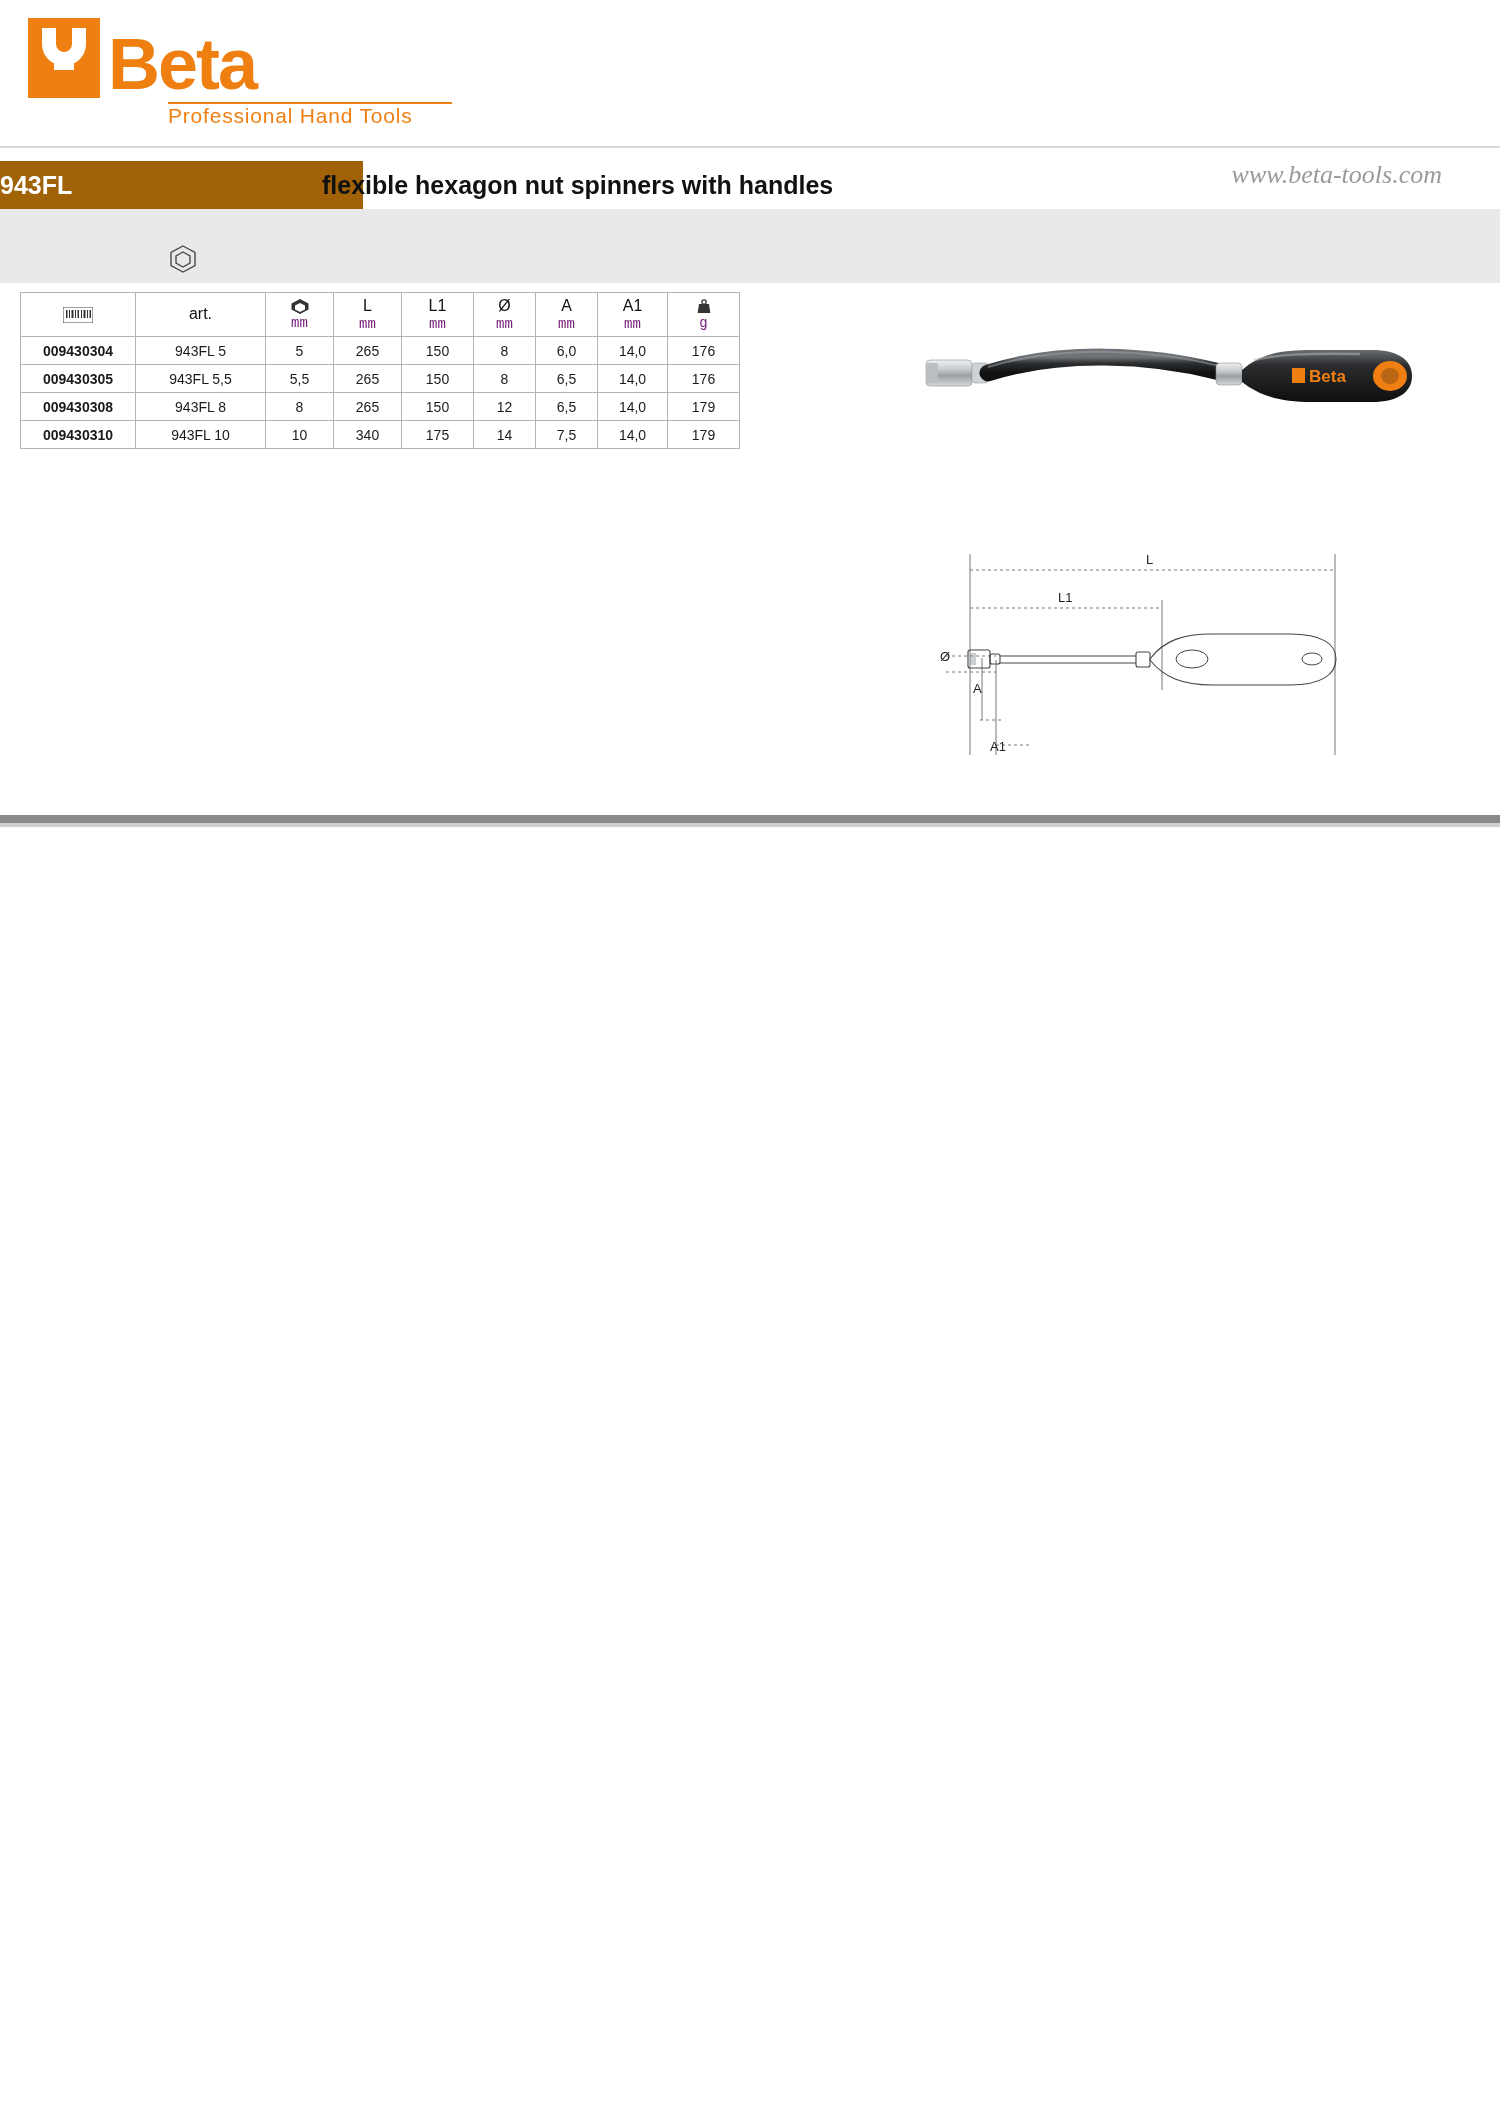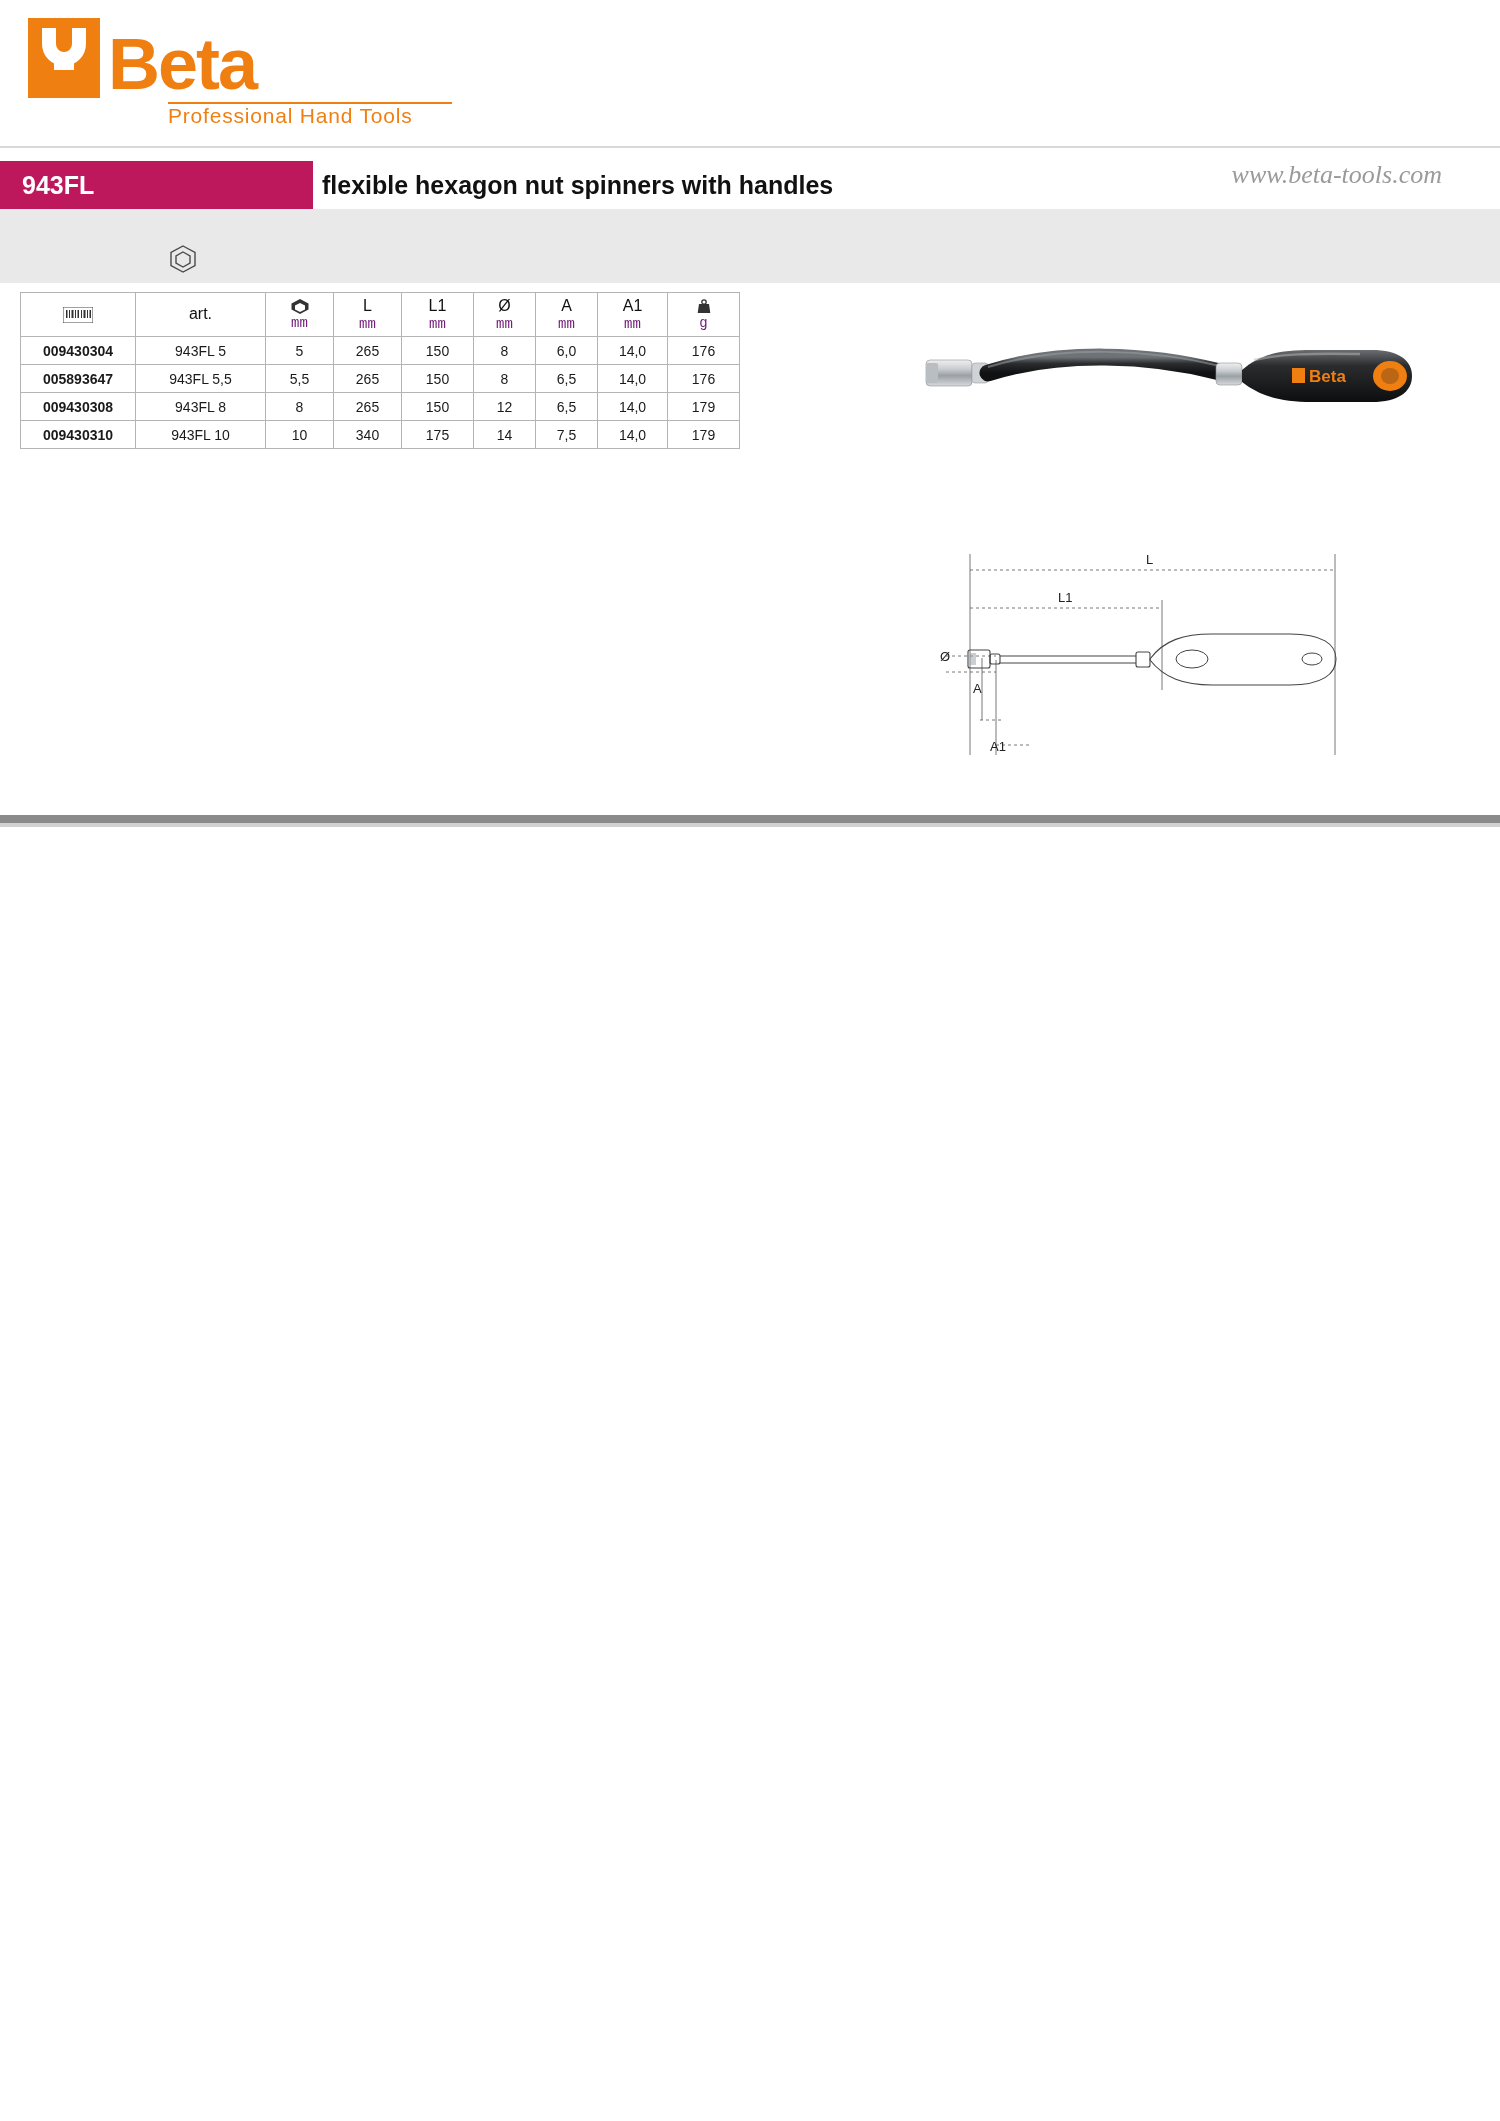--- a/index.html
+++ b/index.html
@@ -82,28 +82,27 @@
   
   .titlebar {
     position: absolute;
     left: 0; top: 161px;
     width: 1500px;
     height: 48px;
   }
   .titlebar-code {
     position: absolute;
     left: 0; top: 0;
-    width: 313px;
+    width: 363px;
     height: 48px;
-    background: #be185d;
+    background: #a16207;
     color: #ffffff;
     font-size: 25px;
     font-weight: bold;
     line-height: 48px;
-    padding-left: 22px;
   }
   .titlebar-desc {
     position: absolute;
     left: 322px; top: 0;
     height: 48px;
     line-height: 48px;
     font-size: 25px;
     font-weight: bold;
     color: #111111;
   }
@@ -309,21 +308,21 @@
       <td>943FL 5</td>
       <td>5</td>
       <td>265</td>
       <td>150</td>
       <td>8</td>
       <td>6,0</td>
       <td>14,0</td>
       <td>176</td>
     </tr>
     <tr>
-      <td class="code-cell">005893647</td>
+      <td class="code-cell">009430305</td>
       <td>943FL 5,5</td>
       <td>5,5</td>
       <td>265</td>
       <td>150</td>
       <td>8</td>
       <td>6,5</td>
       <td>14,0</td>
       <td>176</td>
     </tr>
     <tr>

